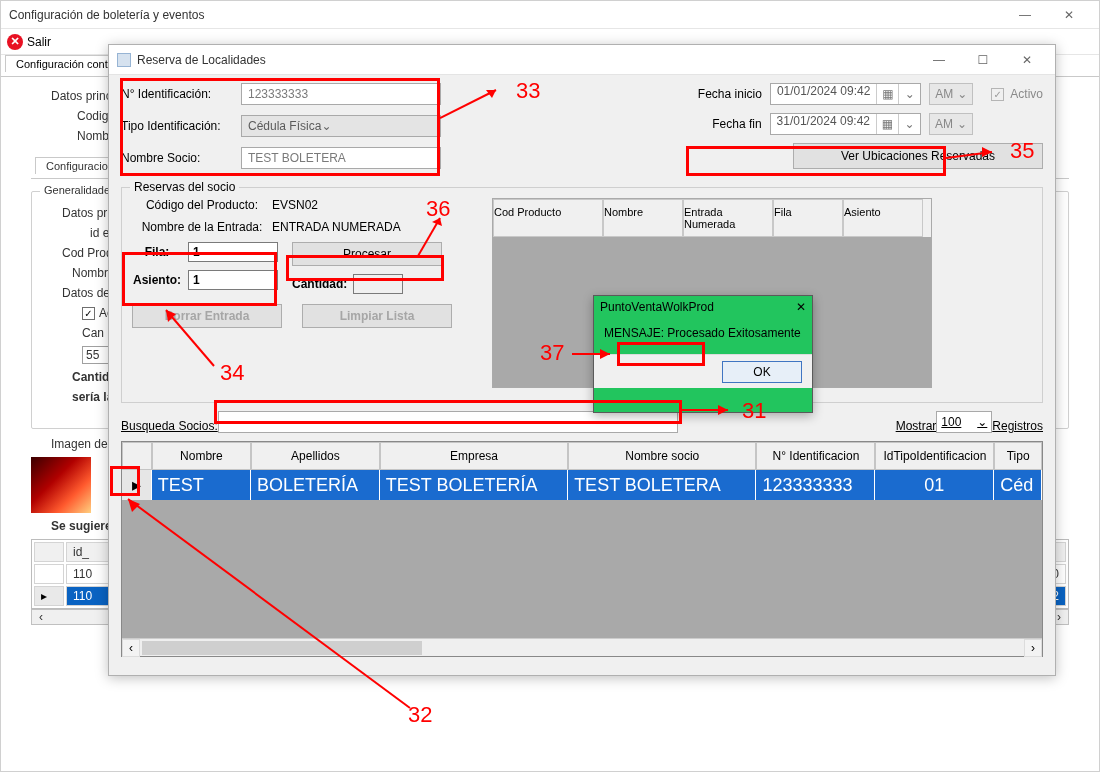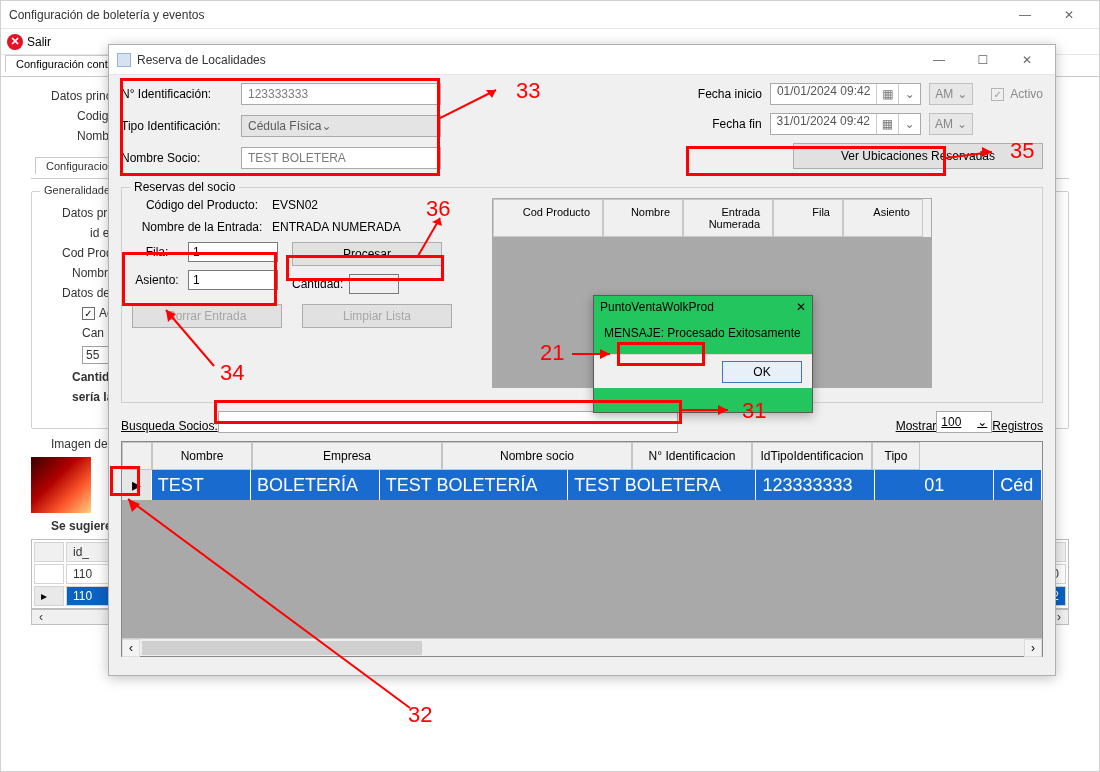--- a/index.html
+++ b/index.html
@@ -63,27 +63,27 @@
 .rleft { width:340px;text-align:center;}
 .rleft .info { display:flex; margin-bottom:8px;}
 .rleft .info .lbl { width:140px;}
 .smallbox { border:1px solid #7a7a7a; background:#fff; height:20px; padding:0 4px; display:inline-flex;align-items:center; width:90px;}
 .smallbox.readonly { background:#f0f0f0;}
 .btn { height:24px; border:1px solid #adadad; background:#e1e1e1; display:inline-flex; align-items:center; justify-content:center; padding:0 16px;}
 .btn.disabled { color:#a6a6a6;}
 .procesar { width:150px;}
 .deck { display:flex; gap:14px; margin:6px 0 10px 0;}
 .deck .col { display:flex; flex-direction:column; gap:8px;}
-.inline { display:flex; align-items:center; gap:6px;}
+.inline { display:flex; align-items:center; gap:6px;font-weight:bold;}
 
 
 .ub-table-wrap { flex:1;}
 .ub-table { width:440px; border:1px solid #aaa; background:#fff;}
 .ub-table .hrow { display:flex; background:#f0f0f0;}
-.ub-table .hrow .th { border:1px solid #c8c8c8; padding:6px 12px; text-align:right; font-size:11px;}
+.ub-table .hrow .th { border:1px solid #c8c8c8; padding:6px 0; text-align:left; font-size:11px;}
 .ub-table .body { height:150px; background:#a9a9a9;}
 
 
 .msg-dialog { position:absolute; left:484px; top:250px; width:220px; height:118px; background:#22c55e; border:1px solid #5a5a5a; box-shadow:0 3px 10px rgba(0,0,0,.3);}
 .msg-dialog .dtitle { height:22px; display:flex; align-items:center; padding:0 6px; justify-content:space-between;}
 .msg-dialog .msg { padding:8px 10px 14px 10px;}
 .msg-dialog .btnrow { background:#f0f0f0; height:34px; display:flex; align-items:center; justify-content:flex-end; padding-right:10px; border-top:1px solid #dcdcdc;}
 .msg-dialog .okbtn { width:80px; height:22px; border:1px solid #4075c2; background:#e7eff8; display:flex;align-items:center;justify-content:center;}
 
 
@@ -331,20 +331,21 @@
           <span>100</span>
           <span>⌄</span>
         </div>
       <span>Registros</span>
     </div>
 
     <div class="grid">
       <div class="ghead">
         <div class="gh" style="width:30px"></div>
         <div class="gh" style="width:100px">Nombre</div>
+        <div class="gh" style="width:130px">Apellidos</div>
         <div class="gh" style="width:190px">Empresa</div>
         <div class="gh" style="width:190px">Nombre socio</div>
         <div class="gh" style="width:120px">N° Identificacion</div>
         <div class="gh" style="width:120px">IdTipoIdentificacion</div>
         <div class="gh" style="width:48px">Tipo</div>
       </div>
       <div class="grow">
         <div class="gc rowhdr">▸</div>
         <div class="gc" style="width:100px">TEST</div>
         <div class="gc" style="width:130px">BOLETERÍA</div>
@@ -405,21 +406,21 @@
     <line x1="54" y1="60" x2="6" y2="4"></line>
     <polygon points="6,4 8,16 16,8"></polygon>
   </svg>
 <div class="anno-label" style="left:220px; top:360px;">34</div>
 
 <div class="anno-box" style="left:617px; top:342px; width:88px; height:24px;"></div>
 <svg class="anno-arrow" style="left:572px; top:346px; width:46px; height:16px;">
     <line x1="0" y1="8" x2="38" y2="8"></line>
     <polygon points="38,8 28,3 28,13"></polygon>
   </svg>
-<div class="anno-label" style="left:540px; top:340px;">21</div>
+<div class="anno-label" style="left:540px; top:340px;">37</div>
 
 <div class="anno-box" style="left:214px; top:400px; width:468px; height:24px;"></div>
 <svg class="anno-arrow" style="left:682px; top:400px; width:56px; height:18px;">
     <line x1="0" y1="10" x2="46" y2="10"></line>
     <polygon points="46,10 36,5 36,15"></polygon>
   </svg>
 <div class="anno-label" style="left:742px; top:398px;">31</div>
 
 <div class="anno-box" style="left:110px; top:466px; width:30px; height:30px;"></div>
 <svg class="anno-arrow" style="left:124px; top:496px; width:300px; height:220px;">

